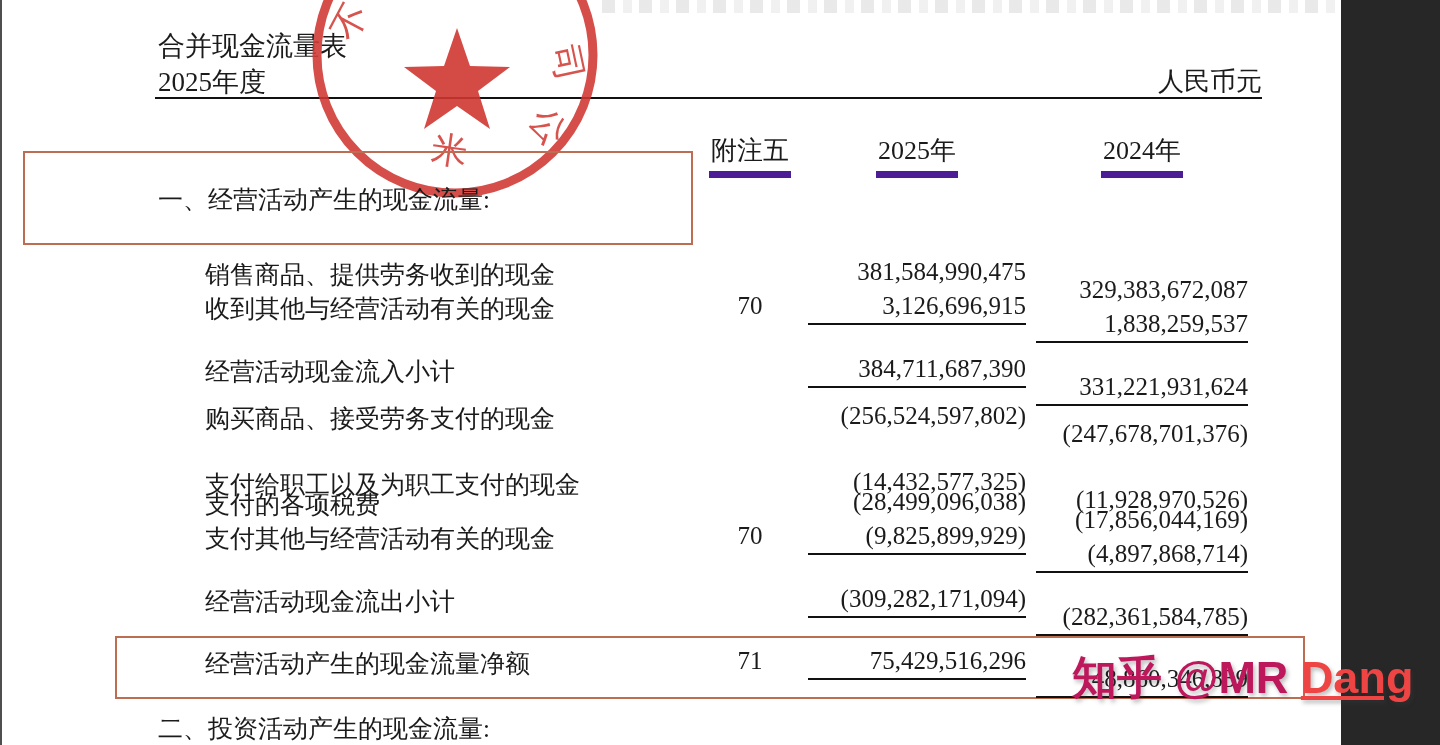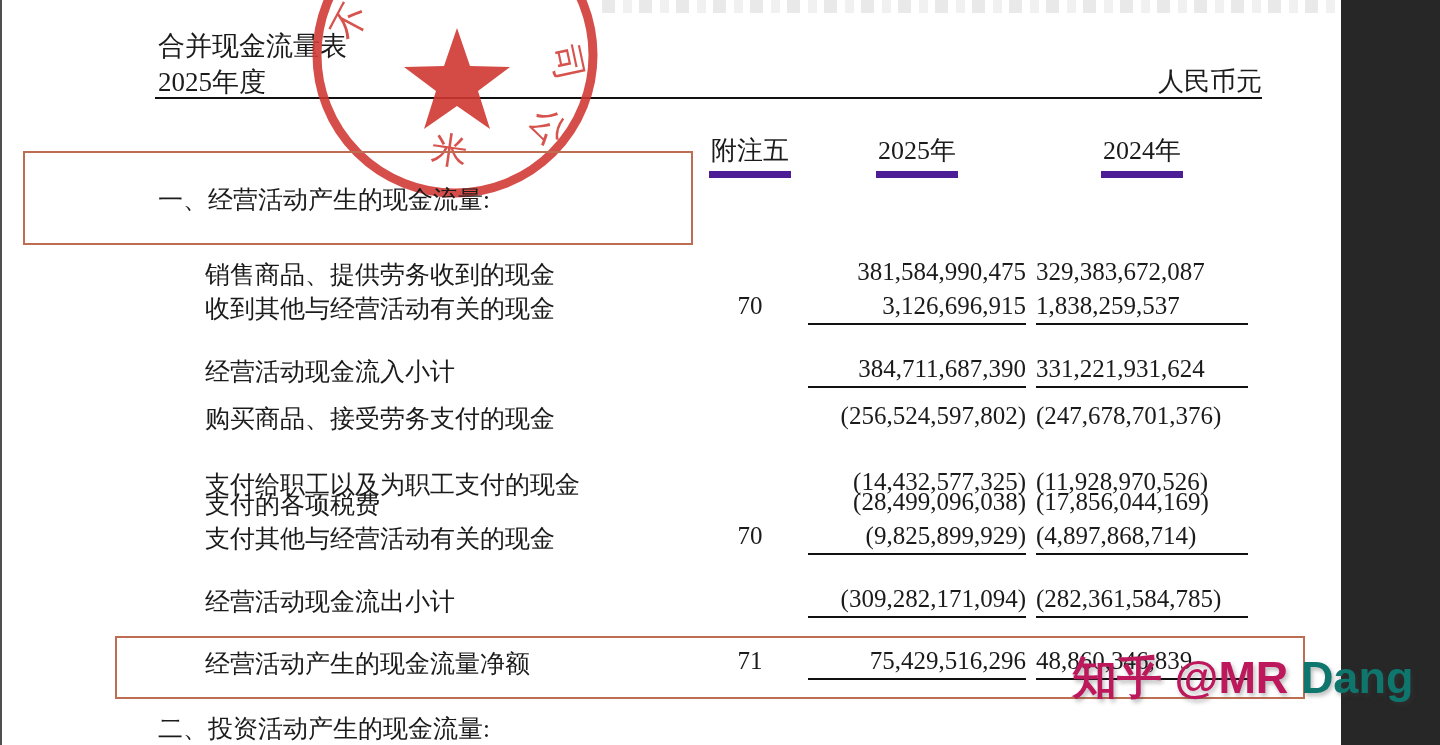--- a/index.html
+++ b/index.html
@@ -25,37 +25,37 @@
   .ch-note{left:700px;width:100px;text-align:center;}
   .ch-2025{left:808px;width:218px;text-align:center;}
   .ch-2024{left:1036px;width:212px;text-align:center;text-decoration:underline;}
 
   
   .row{position:absolute;left:0;right:0;height:38px;font-size:25px;}
   .c-label{position:absolute;left:205px;white-space:nowrap;}
   .row.section .c-label{left:158px;}
   .c-note{position:absolute;left:700px;width:100px;text-align:center;}
   .c-a25{position:absolute;left:808px;width:218px;text-align:right;}
-  .c-a24{position:absolute;left:1036px;width:212px;text-align:left;}
+  .c-a24{position:absolute;left:1036px;width:212px;text-align:right;margin-top:18px;}
   .u .c-a25,.u .c-a24{border-bottom:2px solid #111;padding-bottom:3px;}
 
   
   .redbox{position:absolute;border:2px solid #bd6e52;background:transparent;}
   .redbox1{left:23px;top:151px;width:666px;height:90px;}
   .redbox2{left:115px;top:636px;width:1186px;height:59px;}
 
   
   .seal{position:absolute;left:300px;top:-92px;width:310px;height:300px;pointer-events:none;}
 
   
   .watermark{position:absolute;left:1072px;top:648px;z-index:5;white-space:nowrap;
              font-family:"Liberation Sans","DejaVu Sans",sans-serif;font-size:45px;font-weight:600;
              text-shadow:2px 3px 4px rgba(60,60,60,.35);}
   .wm-left{color:#be185d;}
-  .wm-right{color:#0f766e;}
+  .wm-right{color:#ef4444;text-decoration:underline;}
 </style>
 </head>
 <body>
 
 <div class="stage">
 
   <div class="remnant"></div>
 
   <div class="title1">合并现金流量表</div>
   <div class="title2">2025年度</div>

